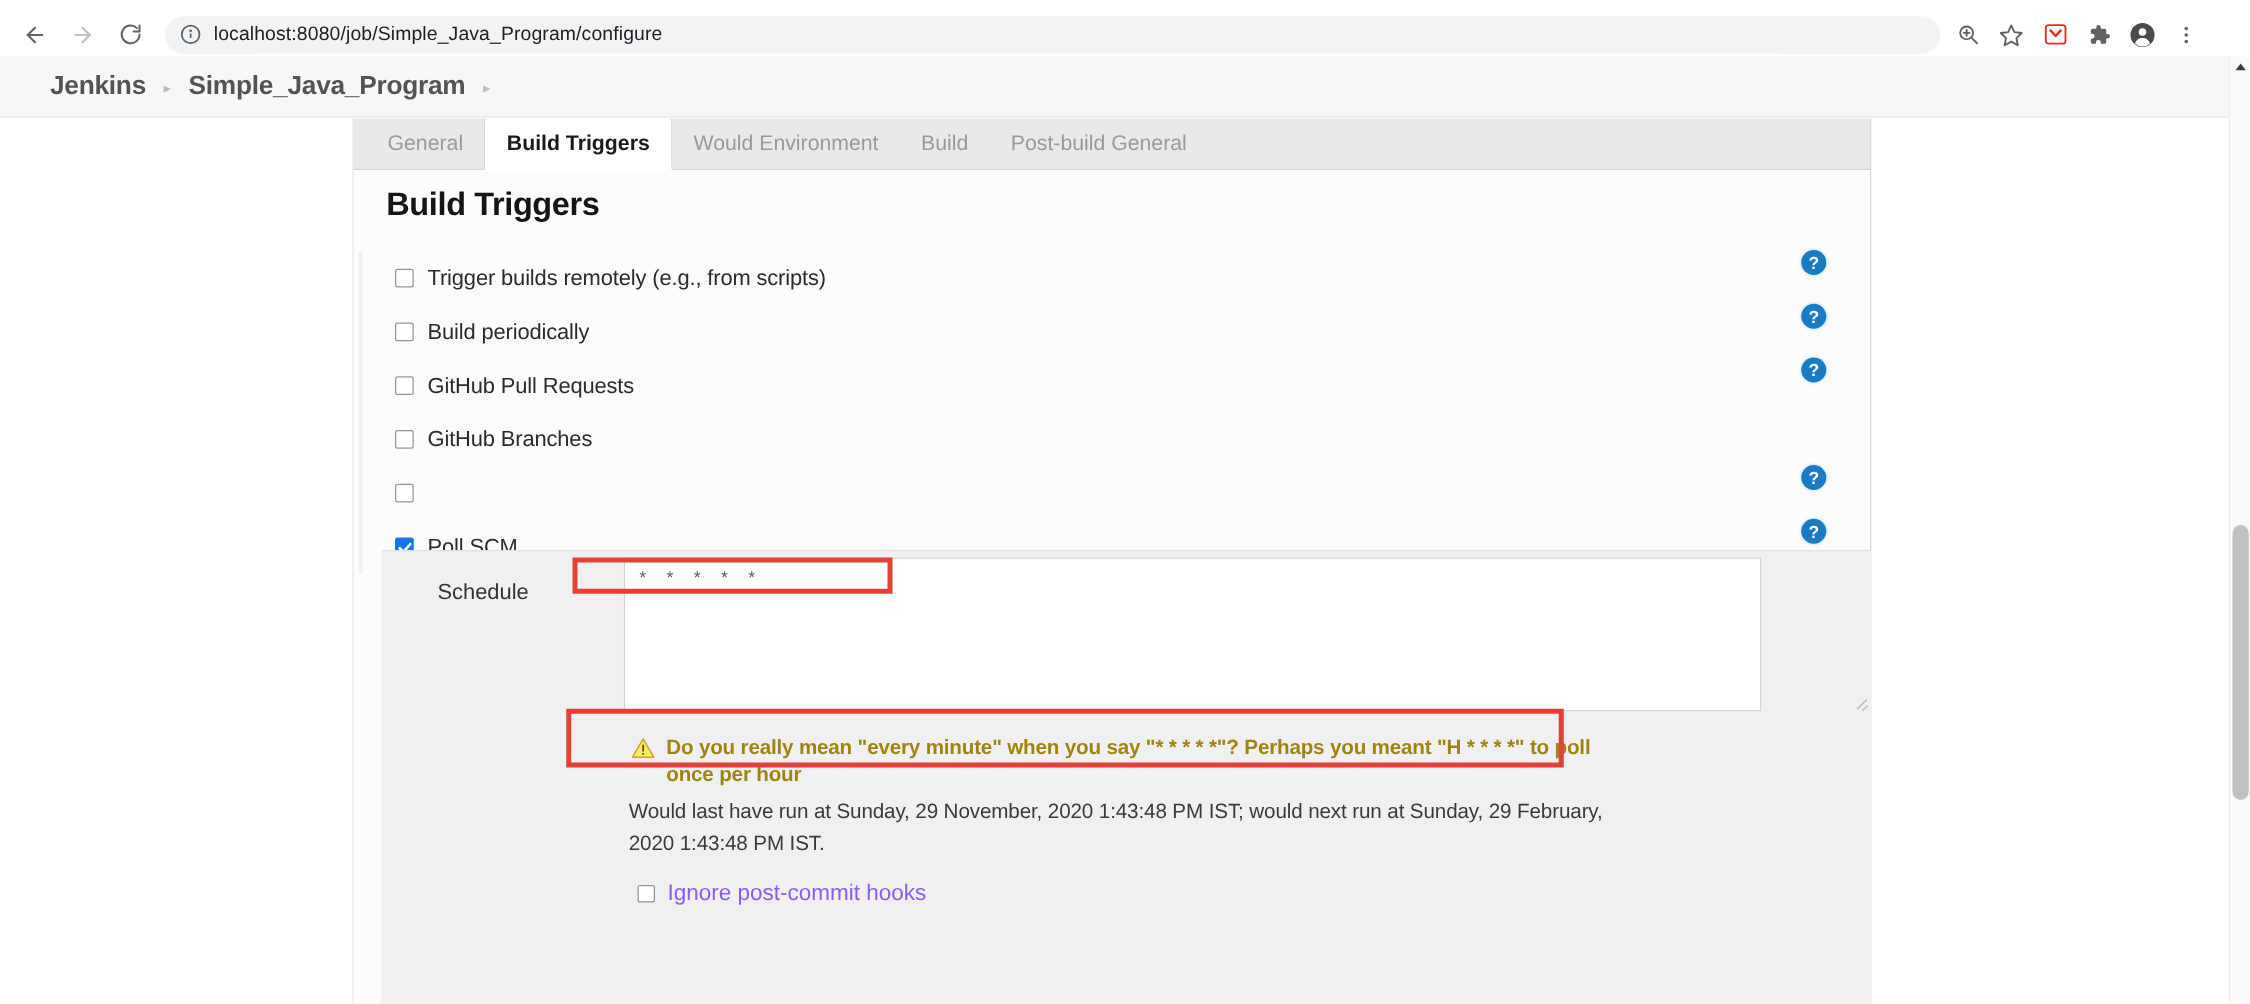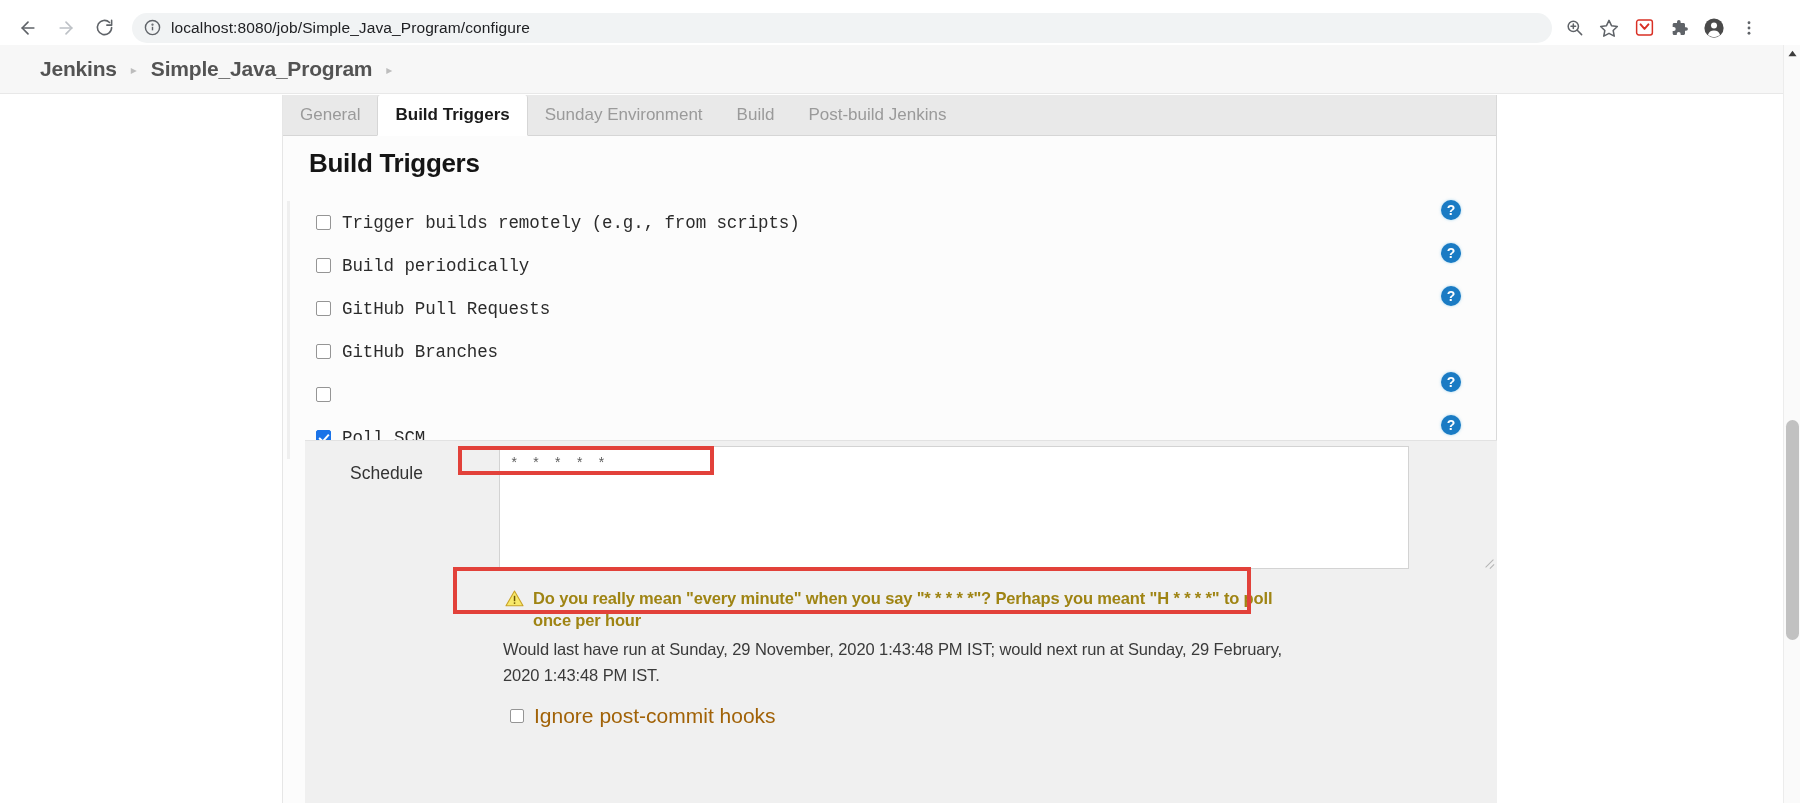--- a/index.html
+++ b/index.html
@@ -89,20 +89,21 @@
     border-right: 1px solid #d9d9d9;
   }
 
   
   .tab-bar {
     position: relative;
     height: 41px;
     background: #e9e9e9;
     border-bottom: 1px solid #d6d6d6;
     display: flex; align-items: stretch;
+    padding-left: 10px;
   }
   .tab {
     display: flex; align-items: center;
     padding: 0 17px;
     font-size: 17px;
     color: #9a9a9a;
     white-space: nowrap;
   }
   .tab.active {
     background: #ffffff;
@@ -125,21 +126,20 @@
     letter-spacing: -0.3px;
   }
 
   
   .trigger-list {
     position: relative;
     margin-top: 22px;
     padding-left: 26px;
     border-left: 3px solid #efefef;
     margin-left: 4px;
-    font-family: Liberation Mono, monospace;
   }
   .trigger-row {
     position: relative;
     height: 43px;
     display: flex; align-items: center;
   }
   .cb {
     width: 15px; height: 15px;
     border: 1px solid #959595;
     border-radius: 2px;
@@ -258,21 +258,21 @@
     line-height: 1.55;
     letter-spacing: -0.1px;
   }
 
   .ignore-row {
     position: absolute;
     left: 205px; top: 263px;
     display: flex; align-items: center;
   }
   .ignore-row .cb { width: 14px; height: 14px; margin-right: 10px; }
-  .ignore-label { font-size: 21px; color: #a16207; }
+  .ignore-label { font-size: 18px; color: #8b5cf6; }
 
   
   .annot {
     position: absolute;
     border: 4px solid #e2413a;
     pointer-events: none;
     box-sizing: border-box;
   }
 
   
@@ -384,23 +384,23 @@
   </div>
 </div>
 
 <div class="page-body">
 
   <div class="config-panel">
 
     <div class="tab-bar">
       <div class="tab">General</div>
       <div class="tab active">Build Triggers</div>
-      <div class="tab">Sunday Environment</div>
+      <div class="tab">Would Environment</div>
       <div class="tab">Build</div>
-      <div class="tab">Post-build Jenkins</div>
+      <div class="tab">Post-build General</div>
     </div>
 
     <div class="section-title">Build Triggers</div>
 
     <div class="trigger-list">
 
       <div class="trigger-row">
         <span class="cb"></span>
         <span class="trigger-label">Trigger builds remotely (e.g., from scripts)</span>
       </div>

